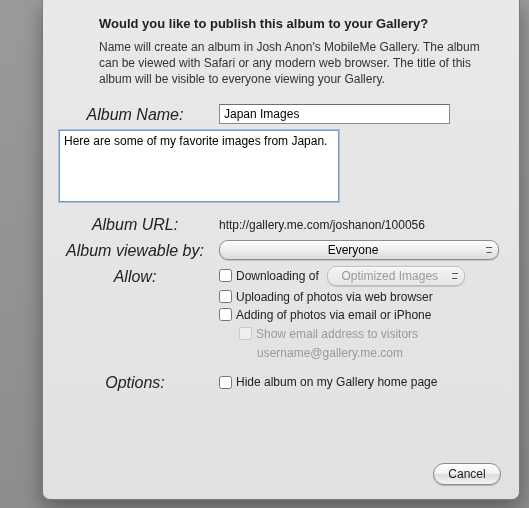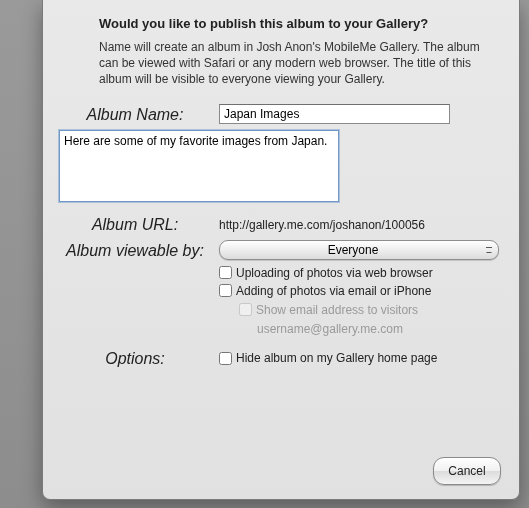--- a/index.html
+++ b/index.html
@@ -152,21 +152,21 @@
     line-height: 1.4;
   }
   .buttons {
     position: absolute;
     right: 18px;
     bottom: 14px;
     display: flex;
     gap: 10px;
   }
   .aqua-btn {
-    height: 28px;
+    height: 22px;
     min-width: 68px;
     border: 1px solid #8a8a8a;
     border-radius: 11px;
     background: linear-gradient(#ffffff 0%, #f1f1f1 48%, #dcdcdc 52%, #f4f4f4 100%);
     font-family: inherit;
     font-size: 12px;
     color: #222;
     box-shadow: inset 0 1px 0 #fff, 0 1px 1px rgba(0,0,0,0.2);
     padding: 0 14px;
   }
@@ -212,20 +212,32 @@
   <div class="row">
     <div class="lbl">Album viewable by:</div>
     <div class="field">
       <span class="popup-wrap">
         <button class="popup wide">Everyone</button>
       </span>
     </div>
   </div>
 
   <div class="allow-block">
+    <div class="row">
+      <div class="lbl">Allow:</div>
+      <div class="field">
+        <label class="chk">
+          <input type="checkbox" style="">
+          <span>Downloading of</span>
+        </label>
+        <span class="popup-wrap disabled" style="margin-left:4px">
+          <button class="popup med" disabled="">Optimized Images</button>
+        </span>
+      </div>
+    </div>
 
     <div class="row">
       <div class="lbl"></div>
       <div class="field">
         <label class="chk">
           <input type="checkbox" style="">
           <span>Uploading of photos via web browser</span>
         </label>
       </div>
     </div>

